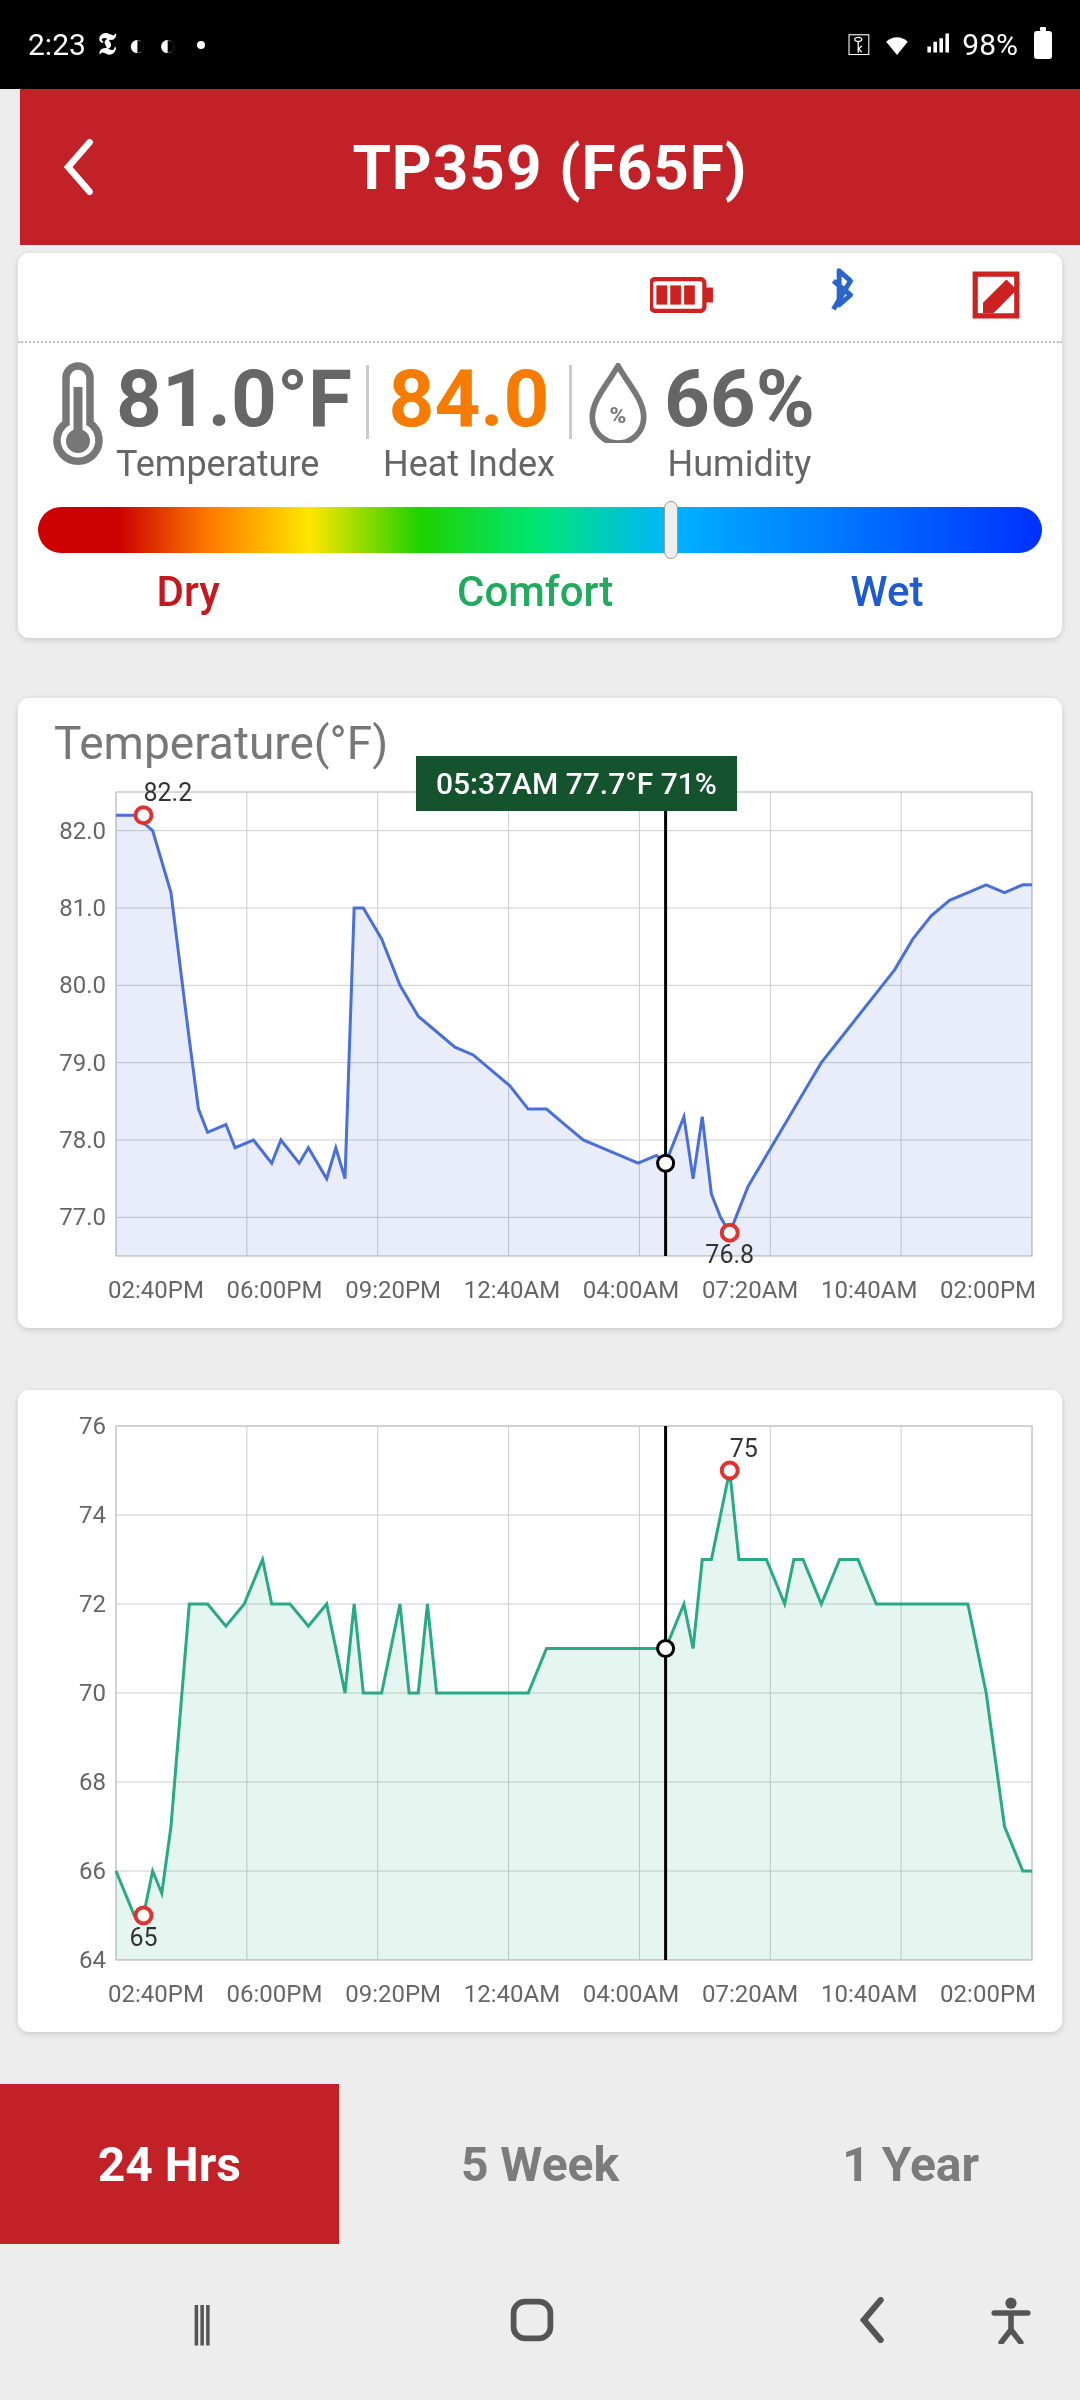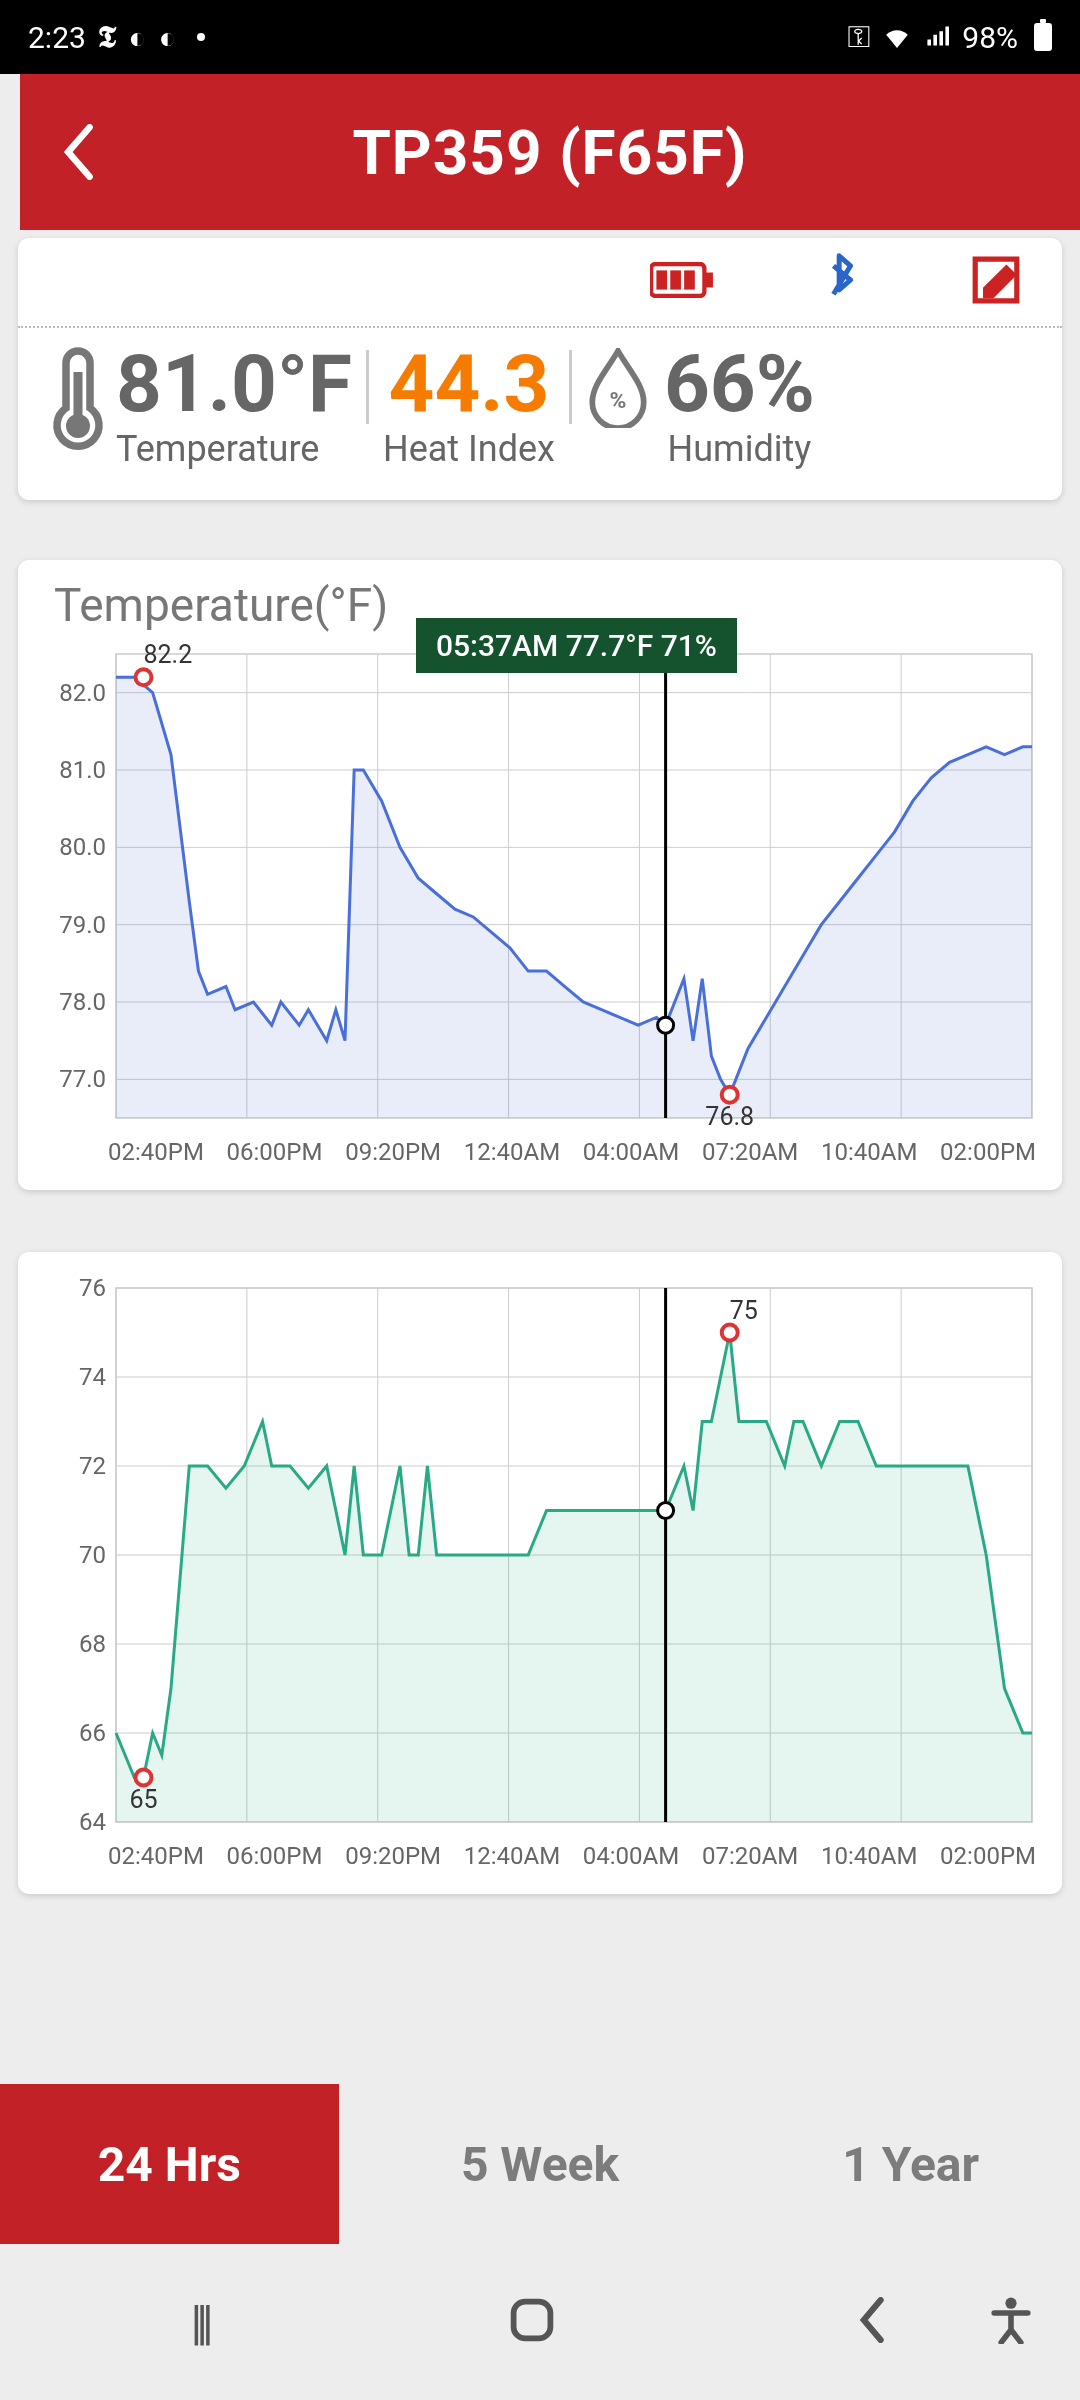--- a/index.html
+++ b/index.html
@@ -7,21 +7,21 @@
   width: 1080px;
   height: 2400px;
   font-family: -apple-system, Roboto, "Helvetica Neue", Arial, sans-serif;
   background: #ededed;
   overflow: hidden;
   position: relative;
 }
 
 
 .status-bar {
-  height: 74px;
+  height: 89px;
   background: #000;
   color: #fff;
   display: flex;
   align-items: center;
   padding: 0 28px;
   font-size: 30px;
 }
 .status-left { display:flex; align-items:center; gap:12px; flex:1;}
 .status-right { display:flex; align-items:center; gap:12px;}
 .status-dot{ width:8px;height:8px;border-radius:50%;background:#fff;margin-left:8px;}
@@ -165,34 +165,44 @@
       <path d="M20 4a8 8 0 018 8v30a14 14 0 11-16 0V12a8 8 0 018-8z" fill="none" stroke="#777" stroke-width="5"></path>
       <circle cx="20" cy="54" r="8" fill="#777"></circle>
         <rect x="17" y="18" width="6" height="30" fill="#777"></rect>
     </svg>
     <div class="col" style="align-items:flex-start;">
       <span class="big-temp">81.0°F</span>
       <span class="sub-label">Temperature</span>
     </div>
     <div class="sep"></div>
     <div class="col">
-      <span class="big-heat">44.3</span>
+      <span class="big-heat">84.0</span>
       <span class="sub-label">Heat Index</span>
     </div>
     <div class="sep"></div>
     <svg class="drop-icon" viewBox="0 0 44 56">
       <path d="M22 2C14 16 4 26 4 38a18 18 0 1036 0C40 26 30 16 22 2z" fill="none" stroke="#777" stroke-width="4"></path>
       <text x="22" y="42" text-anchor="middle" font-size="16" fill="#777" font-weight="700">%</text>
     </svg>
     <div class="col" style="margin-left:6px;">
       <span class="big-hum">66%</span>
       <span class="sub-label">Humidity</span>
     </div>
   </div>
 
+  <div class="spectrum-wrap">
+    <div class="spectrum">
+      <div class="spectrum-marker" id="spec-marker" style="left: calc(63% - 7px);"></div>
+    </div>
+    <div class="spectrum-labels">
+      <span class="lbl-dry">Dry</span>
+      <span class="lbl-comfort">Comfort</span>
+      <span class="lbl-wet">Wet</span>
+    </div>
+  </div>
 </div>
 
 <div class="card chart-card">
   <div class="chart-title">Temperature(°F)</div>
   <div class="chart-area" id="chart0">
     <svg class="plot" id="svg0" viewBox="0 0 1008 500">
         <line x1="80" y1="447.3333333333333" x2="996" y2="447.3333333333333" stroke="#ccc" stroke-width="1"></line>
         <text x="70" y="455.3333333333333" text-anchor="end" font-size="24" fill="#666">77.0</text>
         <line x1="80" y1="370" x2="996" y2="370" stroke="#ccc" stroke-width="1"></line>
         <text x="70" y="378" text-anchor="end" font-size="24" fill="#666">78.0</text>

